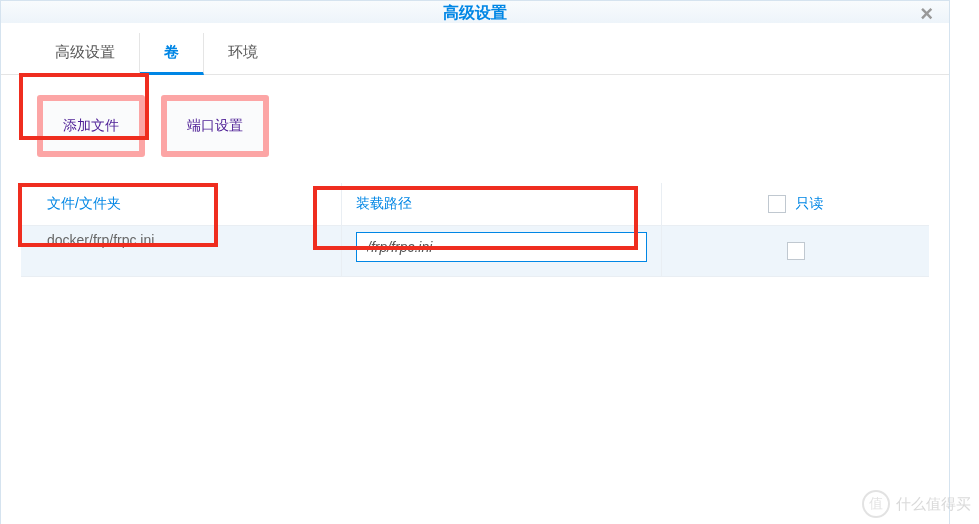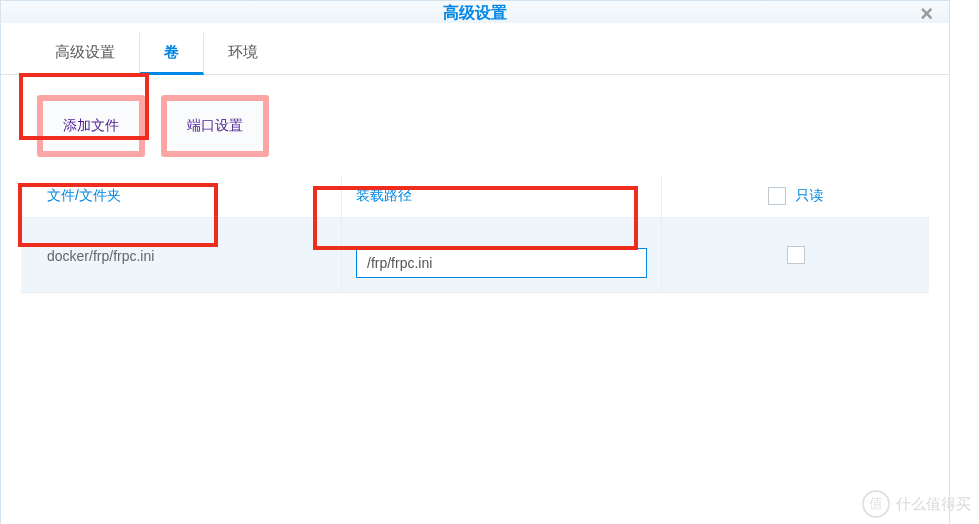--- a/index.html
+++ b/index.html
@@ -72,42 +72,43 @@
     }
     .btn-danger {
       margin-left: auto;
       background: #e7573d;
       border: 1px solid #d94a30;
       color: #fff;
       padding: 8px 32px;
     }
     .table {
       width: calc(100% - 40px);
-      margin: 0 20px;
+      margin: 8px 20px;
     }
     .th-row, .td-row {
       display: flex;
       border-bottom: 1px solid #e9eef3;
     }
     .th-row { background: #fff; }
     .td-row { background: #eef5fb; }
     .col-file { width: 320px; padding: 12px 26px; }
     .col-path { width: 320px; padding: 12px 14px; border-left: 1px solid #e9eef3; }
     .col-ro { flex: 1; padding: 12px 23px; border-left: 1px solid #e9eef3; text-align: center; display: flex; align-items: center; justify-content: center; gap: 10px; }
     .th-row .col-file, .th-row .col-path, .th-row .col-ro {
       color: #0086e5; font-size: 14px;
     }
-    .td-row .col-file, .td-row .col-path { color: #666; font-size: 14px; padding-top: 30px; padding-bottom: 14px; }
+    .td-row .col-file, .td-row .col-path { color: #666; font-size: 14px; padding-top: 6px; padding-bottom: 14px; }
     .path-input {
       width: 100%;
       border: 1px solid #0086e5;
       padding: 6px 10px;
       font-size: 14px;
       color: #555;
       background: #fff;
+      font-style: italic;
     }
     .checkbox {
       width: 18px; height: 18px;
       border: 1px solid #c0c8d0;
       display: inline-block;
       background: #fff;
     }
     .highlight {
       position: absolute;
       border: 4px solid #ef2d1f;

